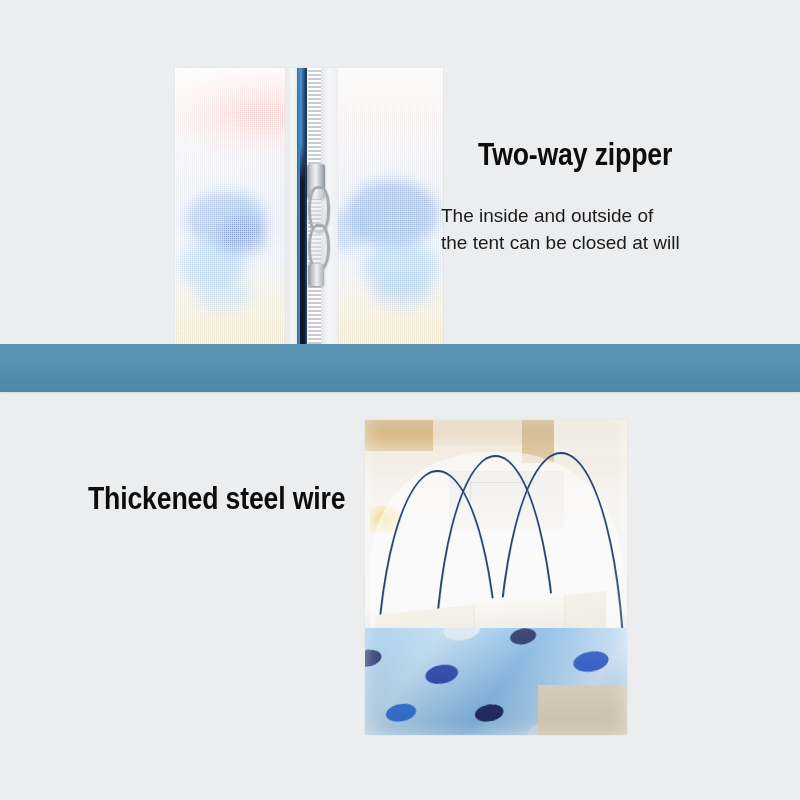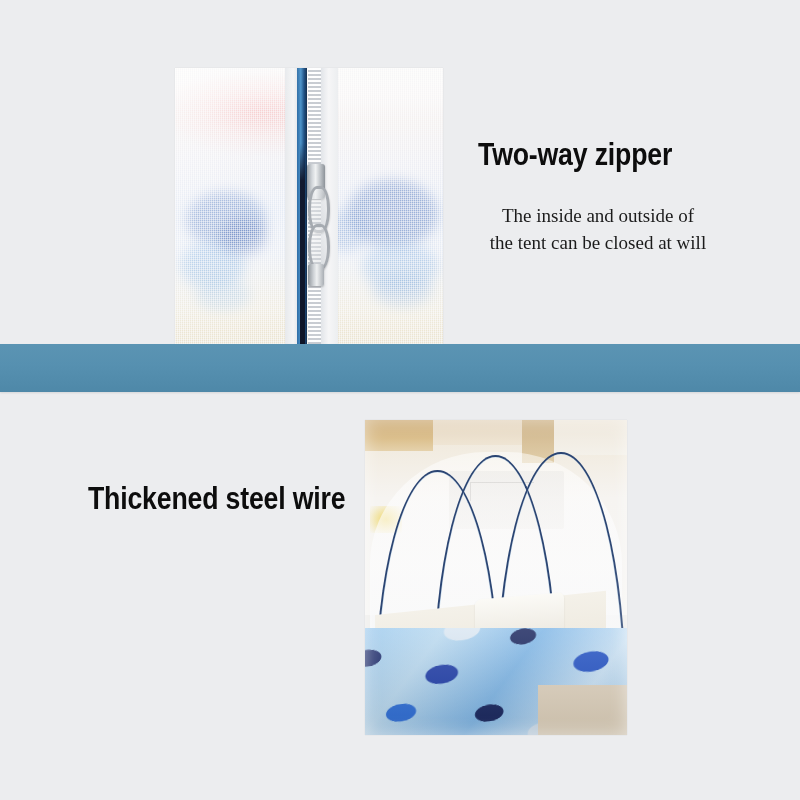--- a/index.html
+++ b/index.html
@@ -277,24 +277,22 @@
     line-height:1.42;
     white-space:pre-line;
   }
 
   #zipper-heading{
     left:478px;top:139px;
     font-size:31px;
     transform-origin:left center;
   }
   #zipper-sub{
-    left:453px;top:203px;
+    left:441px;top:203px;
     width:290px;
-    text-align:center;
-    font-family:Liberation Serif, serif;
   }
 
   #wire-heading{
     left:88px;top:483px;
     font-size:31px;
     transform-origin:left center;
   }
   #wire-sub{
     left:48px;top:533px;
     width:312px;

